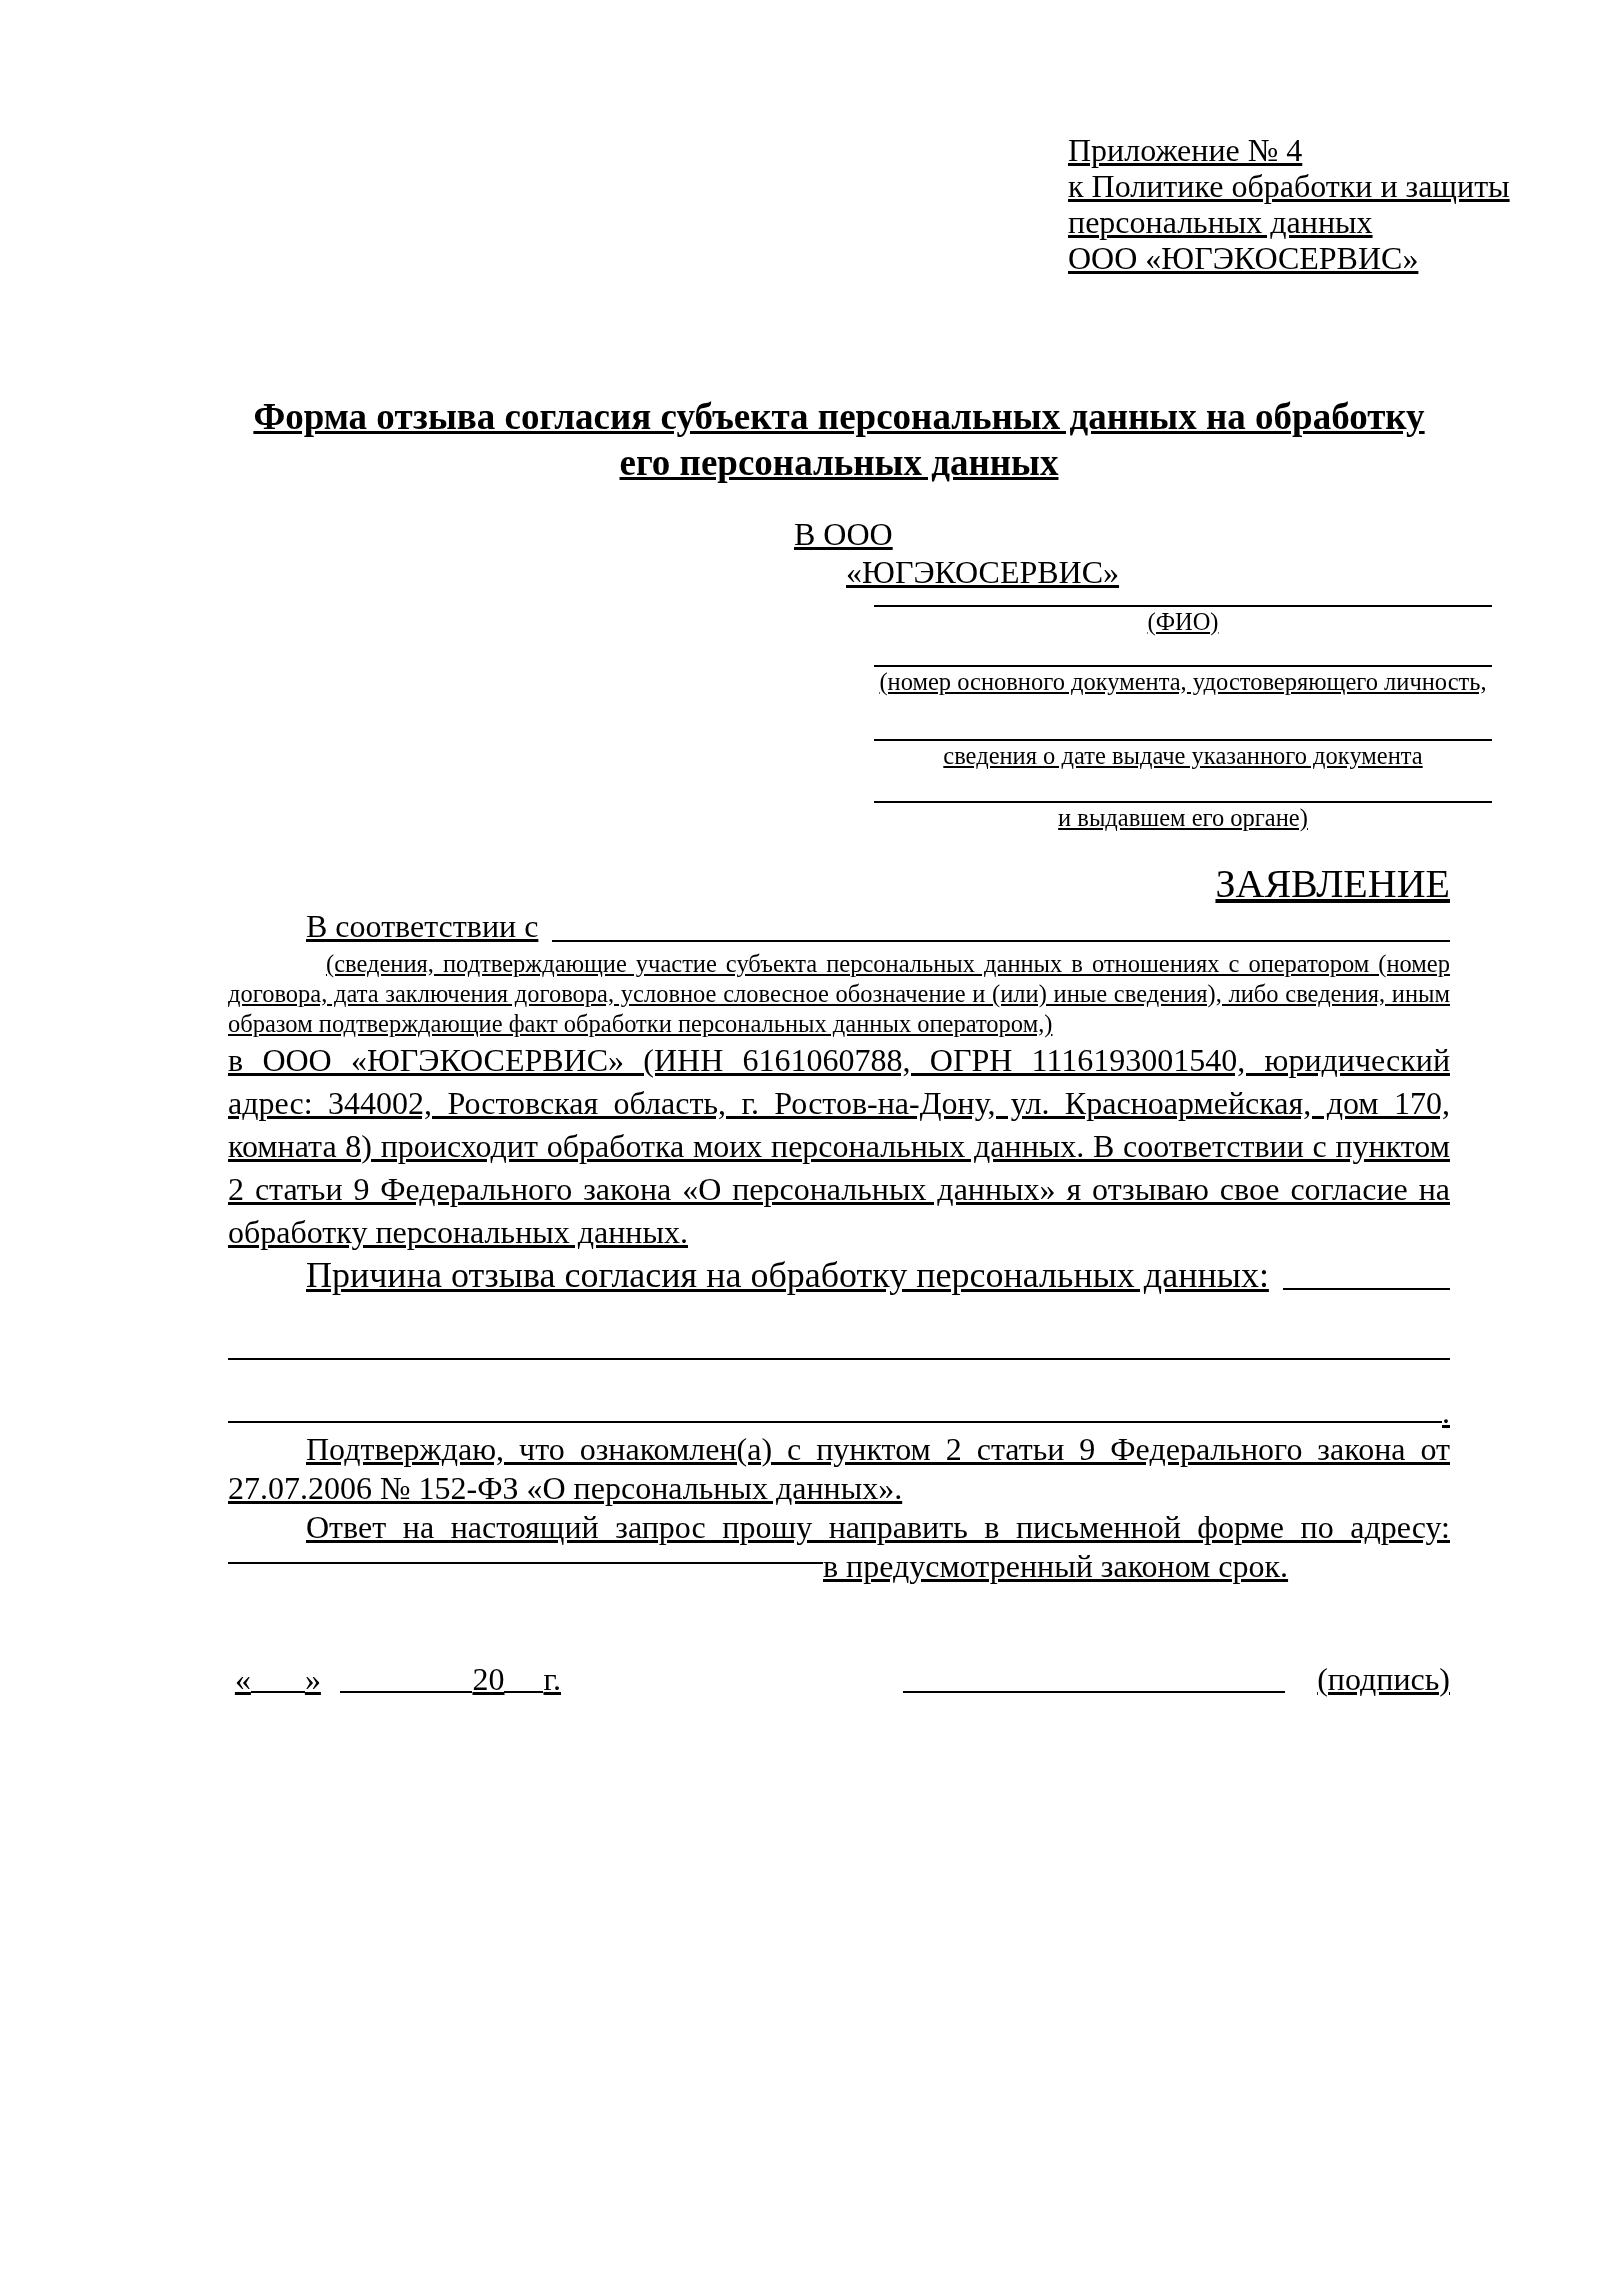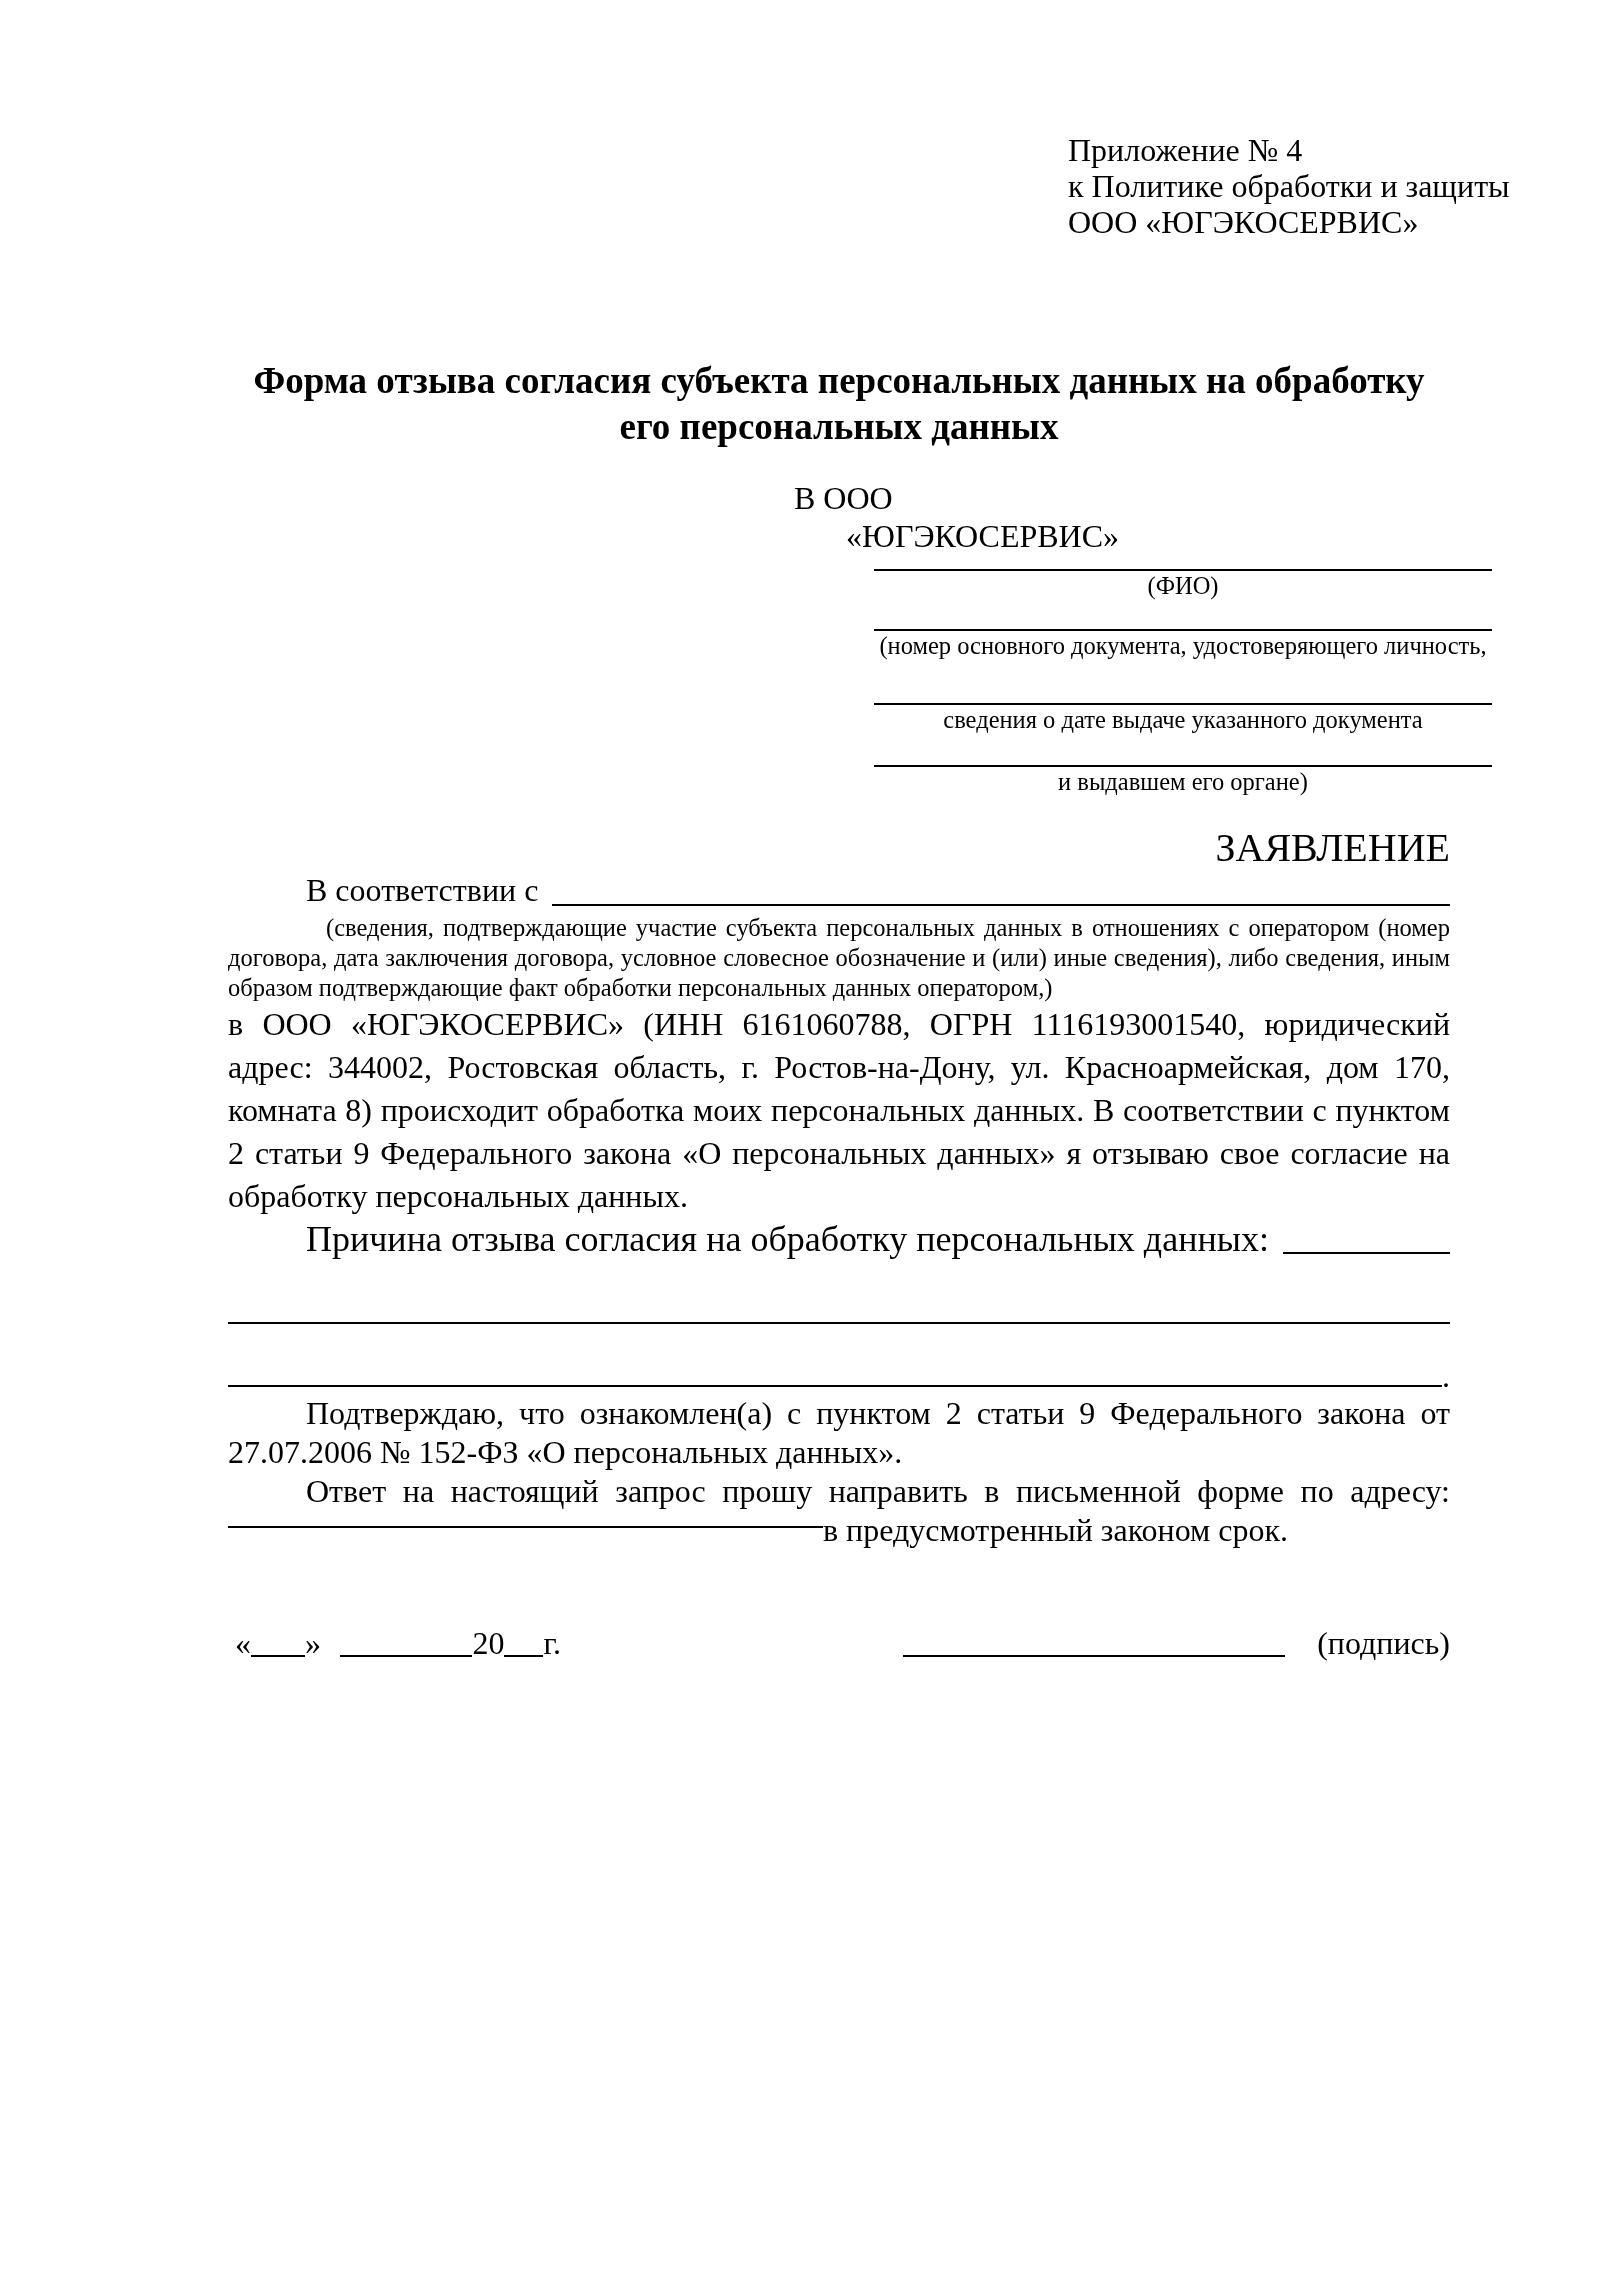--- a/index.html
+++ b/index.html
@@ -6,20 +6,21 @@
   .page {
     position: relative;
     width: 1578px;
     height: 2293px;
     background: #ffffff;
     color: #000000;
     font-family: "Liberation Serif", "DejaVu Serif", serif;
     box-sizing: border-box;
     padding: 132px 128px 4px 228px;
     overflow: hidden;
+    text-decoration: underline;
   }
   
   .appendix {
     margin-left: 840px;
     font-size: 32px;
     line-height: 36px;
     white-space: nowrap;
   }
   
   .title {
@@ -140,20 +141,21 @@
   .u390 { width: 382px; }
 </style>
 </head>
 <body>
 
 <div class="page">
 
   <div class="appendix">
     <div>Приложение № 4</div>
     <div>к Политике обработки и защиты</div>
+    <div>персональных данных</div>
     <div>ООО «ЮГЭКОСЕРВИС»</div>
   </div>
 
   <div class="title">
     <div>Форма отзыва согласия субъекта персональных данных на обработку</div>
     <div>его персональных данных</div>
   </div>
 
   <div class="addr">
     <div>В ООО</div>

